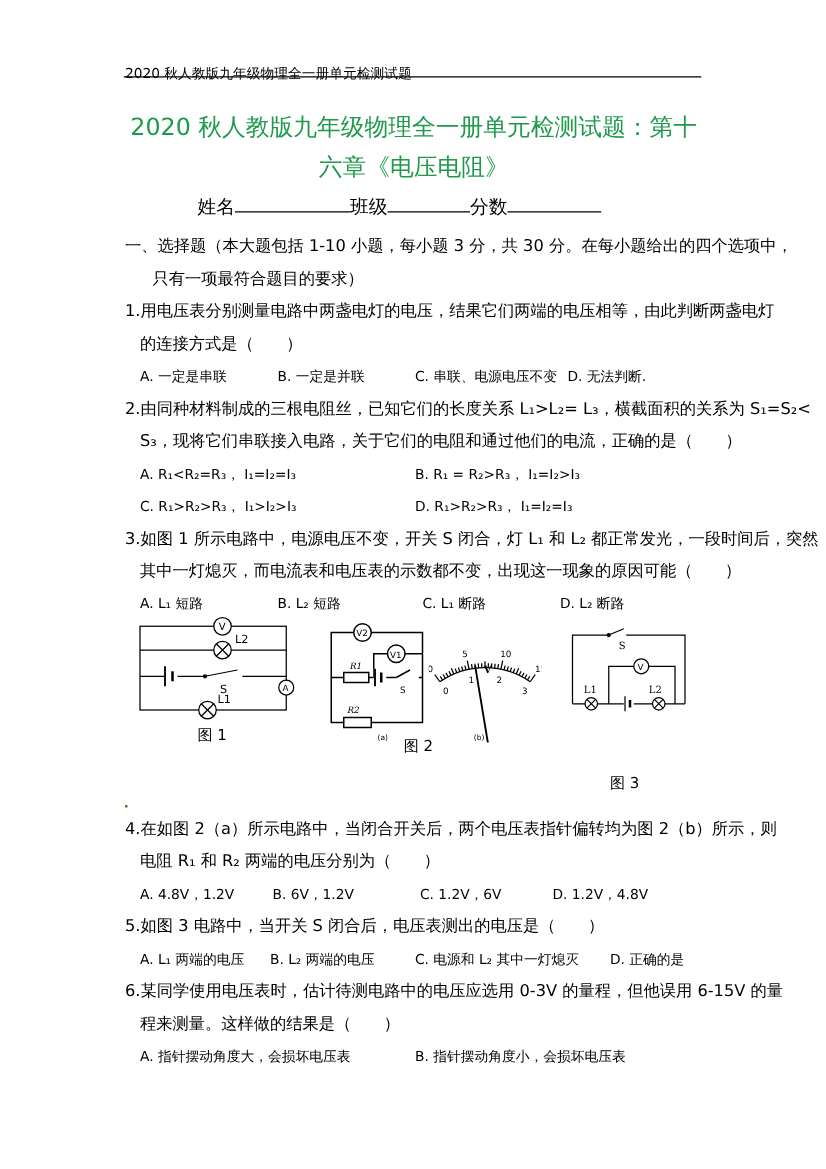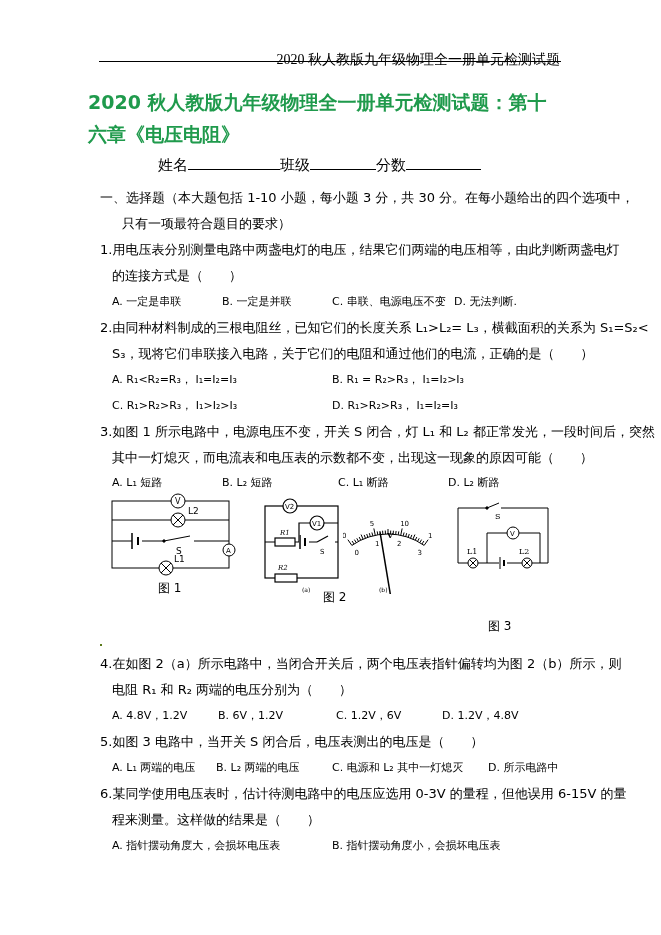--- a/index.html
+++ b/index.html
@@ -1,22 +1,22 @@
 <!DOCTYPE html>
 <html><head>
 <meta charset="utf-8">
 <style>
   html, body { margin: 0; padding: 0; background: #ffffff; }
   body { width: 661px; height: 935px; position: relative; overflow: hidden;
          font-family: "DejaVu Sans", sans-serif; color: #000; }
-  .header { position: absolute; left: 78px; top: 50px; width: 369px; text-align: right;
-            font-size: 14px; color: #000; left: 100px; width: 460px; top: 51px; font-family: Liberation Serif, serif; }
+  .header { position: absolute; left: 78px; top: 50px; width: 369px; text-align: left;
+            font-size: 11px; color: #000; left: 100px; width: 460px; top: 51px; }
   .header-rule { position: absolute; left: 99px; top: 61px; width: 462px; height: 1px; background: #000; }
-  .title { position: absolute; left: 88px; width: 486px; color: #1f9a4c;
-           font-size: 19px; font-weight: bold; line-height: 33px; }
+  .title { position: absolute; left: 88px; width: 486px; text-align: center; color: #1f9a4c;
+           font-size: 19px; font-weight: normal; line-height: 33px; }
   .title.l1 { top: 86px; }
   .title.l2 { top: 118px; }
   .namerow { position: absolute; top: 155px; left: 158px; font-size: 15px; font-family: Liberation Serif, serif; white-space: nowrap; }
   .namerow .blank { display: inline-block; border-bottom: 1px solid #000; height: 14px; vertical-align: baseline; }
   .line { position: absolute; left: 100px; font-size: 13px; white-space: nowrap; line-height: 16px; }
   .ind { left: 112px; }
   .opt { position: absolute; font-size: 11px; white-space: nowrap; line-height: 16px; }
   .caption { position: absolute; font-size: 12px; }
   svg { position: absolute; }
   .dot { position: absolute; left: 100px; top: 644px; width: 2px; height: 2px; background: #5a7a1a; }
@@ -184,18 +184,18 @@
 <div class="line ind" style="top:682px">电阻 R₁ 和 R₂ 两端的电压分别为（　　）</div>
 <div class="opt" style="top:708px;left:112px">A. 4.8V，1.2V</div>
 <div class="opt" style="top:708px;left:218px">B. 6V，1.2V</div>
 <div class="opt" style="top:708px;left:336px">C. 1.2V，6V</div>
 <div class="opt" style="top:708px;left:442px">D. 1.2V，4.8V</div>
 
 <div class="line" style="top:734px"><span>5.</span><span>如图 3 电路中，当开关 S 闭合后，电压表测出的电压是（　　）</span></div>
 <div class="opt" style="top:760px;left:112px">A. L₁ 两端的电压</div>
 <div class="opt" style="top:760px;left:216px">B. L₂ 两端的电压</div>
 <div class="opt" style="top:760px;left:332px">C. 电源和 L₂ 其中一灯熄灭</div>
-<div class="opt" style="top:760px;left:488px">D. 所示电路中</div>
+<div class="opt" style="top:760px;left:488px">D. 正确的是</div>
 
 <div class="line" style="top:786px"><span>6.</span><span>某同学使用电压表时，估计待测电路中的电压应选用 0-3V 的量程，但他误用 6-15V 的量</span></div>
 <div class="line ind" style="top:812px">程来测量。这样做的结果是（　　）</div>
 <div class="opt" style="top:838px;left:112px">A. 指针摆动角度大，会损坏电压表</div>
 <div class="opt" style="top:838px;left:332px">B. 指针摆动角度小，会损坏电压表</div>
 
 </body></html>

